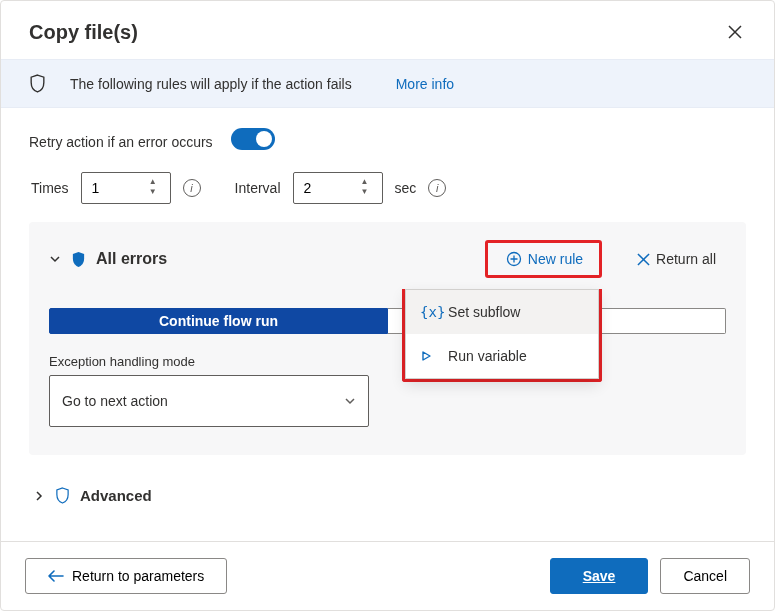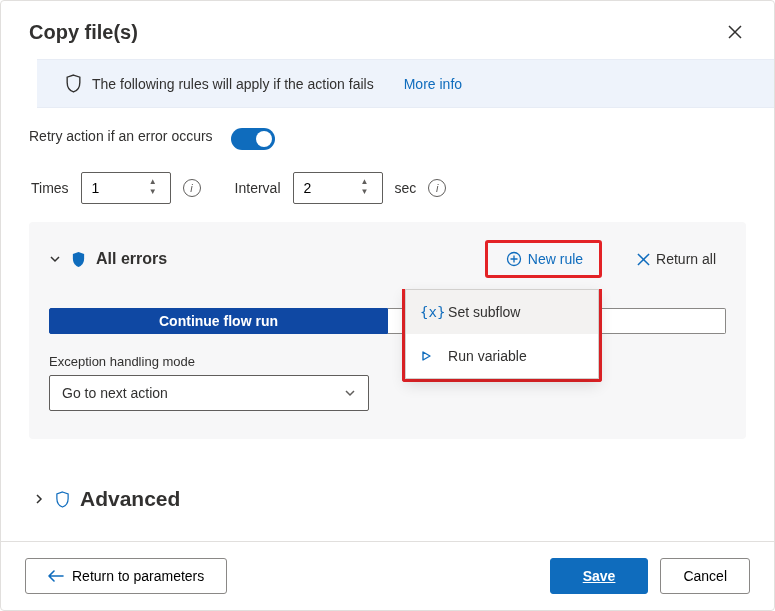--- a/index.html
+++ b/index.html
@@ -24,34 +24,33 @@
   }
   .header h1 { font-size: 20px; font-weight: 600; }
   .close-btn {
     width: 30px; height: 30px; display:flex; align-items:center; justify-content:center;
     cursor: pointer; border:none; background:none; font-size:16px; color:#323130;
   }
   .info-bar {
     background: #eef3fb;
     display: flex;
     align-items: center;
-    gap: 10px;
+    gap: 24px;
     padding: 14px 28px;
     font-size: 14px;
     border-top: 1px solid #e7ecf5;
     border-bottom: 1px solid #e7ecf5;
-    margin-left: 36px;
   }
   .info-bar .shield { color:#323130; }
   .info-bar a { color:#0f6cbd; cursor:pointer;padding-left:20px; }
 
   .body { padding: 20px 28px 8px 28px; flex:1; overflow:visible; }
 
   .retry-row {
-    display:flex; align-items:flex-start; gap:18px; margin-bottom:22px;
+    display:flex; align-items:flex-end; gap:18px; margin-bottom:22px;
   }
   .toggle {
     width:44px; height:22px; border-radius:11px; background:#0f6cbd; position:relative; cursor:pointer;
   }
   .toggle::after {
     content:""; position:absolute; right:3px; top:3px; width:16px; height:16px;
     background:#fff; border-radius:50%;
   }
   .retry-fields { display:flex; align-items:center; gap:34px; margin-bottom:18px; margin-left:2px;}
   .field-group { display:flex; align-items:center; gap:12px; }
@@ -97,27 +96,27 @@
   }
   .seg {
     flex:1; height:26px; display:flex; align-items:center; justify-content:center;
     border:1px solid #8a8886; font-size:14px; cursor:pointer; background:#fff;
   }
   .seg.active { background:#0f48a3; color:#fff; border-color:#0f48a3; font-weight:600;}
   .seg.first { border-top-left-radius:2px; border-bottom-left-radius:2px; }
   .seg.last  { border-top-right-radius:2px; border-bottom-right-radius:2px; border-left:none;}
   .field-label { font-size:13px; margin-top:20px; margin-bottom:6px; }
   .select {
-    width:320px; height:36px; border:1px solid #605e5c; border-radius:2px;
+    width:320px; height:52px; border:1px solid #605e5c; border-radius:2px;
     display:flex; align-items:center; justify-content:space-between; padding:0 12px; cursor:pointer; background:#fff;
   }
   .select .caret { font-size:12px; color:#605e5c; }
 
   .advanced-row {
-    display:flex; align-items:center; gap:10px; margin:48px 2px 0 4px; font-weight:600; font-size:21px;
+    display:flex; align-items:center; gap:10px; margin:32px 2px 0 4px; font-weight:600; font-size:15px;
   }
   .advanced-row .chev-right { font-size:12px; transform:rotate(-90deg);}
 
   .footer {
     border-top:1px solid #e1dfdd;
     display:flex; align-items:center; justify-content:space-between;
     padding:16px 24px;
   }
   .btn {
     height:36px; padding:0 22px; border-radius:3px; font-size:14px; cursor:pointer;

